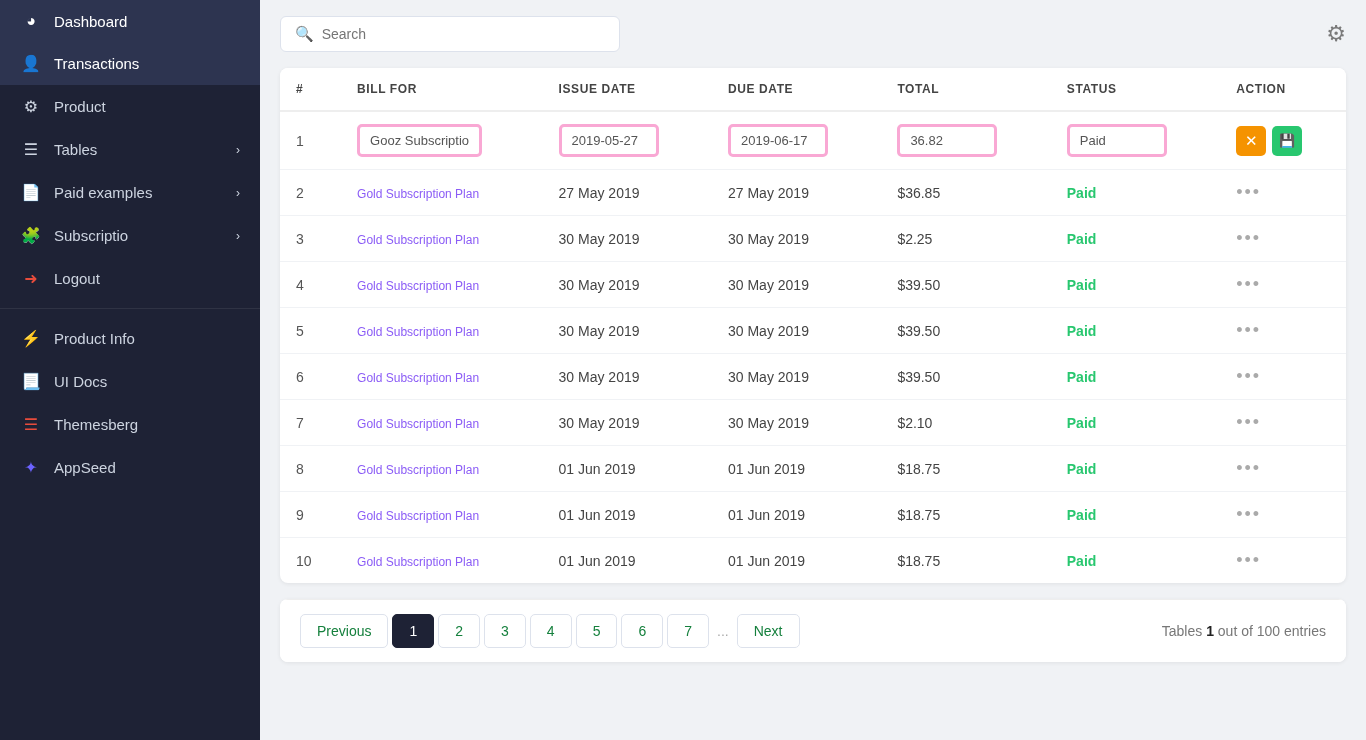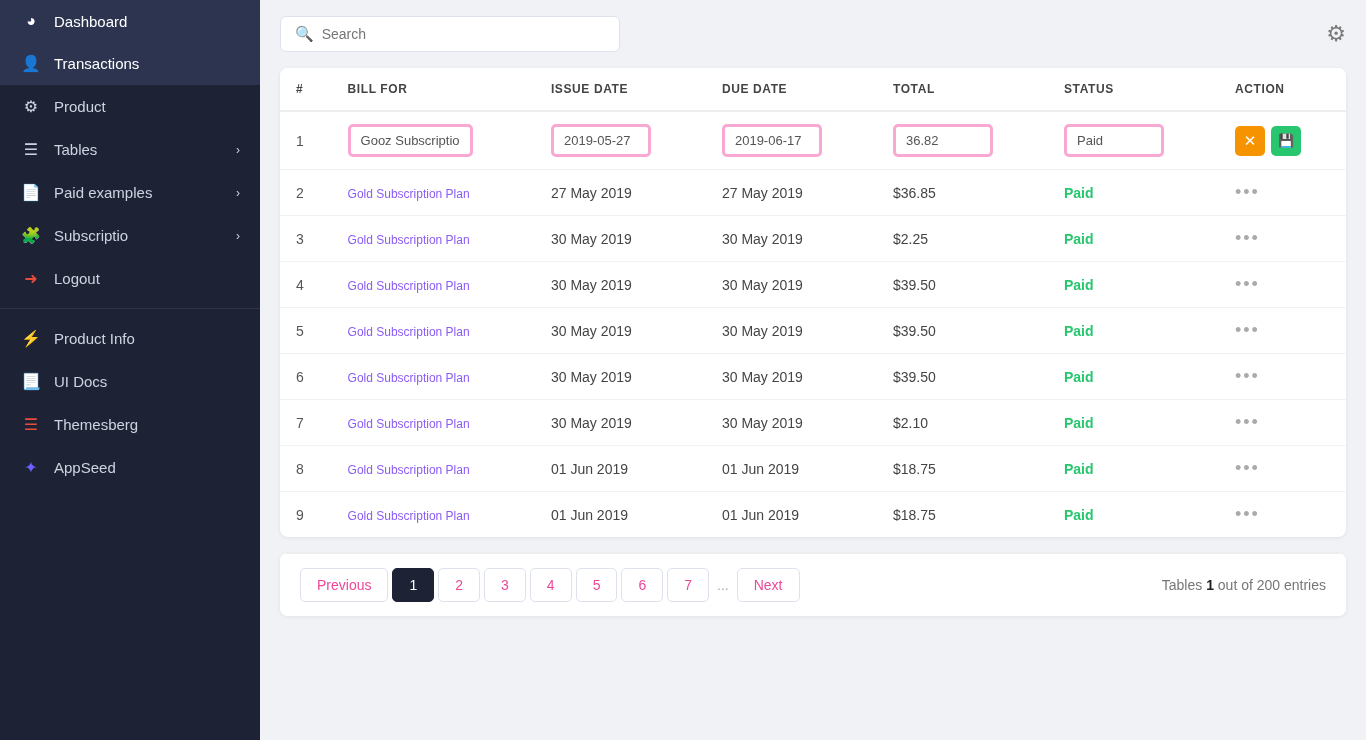--- a/index.html
+++ b/index.html
@@ -172,21 +172,21 @@
       align-items: center;
       padding: 14px 20px;
       background: #fff;
       border-top: 1px solid #eee;
       gap: 4px;
     }
     .page-btn {
       padding: 8px 16px;
       border: 1px solid #dde2ec;
       background: #fff;
-      color: #ec4899;
+      color: #15803d;
       border-radius: 5px;
       cursor: pointer;
       font-size: 14px;
     }
     .page-btn.active {
       background: #1e2235;
       color: #fff;
       border-color: #1e2235;
     }
     .page-ellipsis { padding: 8px 4px; color: #aaa; font-size: 14px; }
@@ -357,20 +357,29 @@
     <td class="td-num">8</td>
     <td><span class="td-link">Gold Subscription Plan</span></td>
     <td>01 Jun 2019</td>
     <td>01 Jun 2019</td>
     <td>$18.75</td>
     <td><span class="status-paid">Paid</span></td>
     <td><span class="action-dots">•••</span></td>
   </tr>
             <tr>
     <td class="td-num">9</td>
+    <td><span class="td-link">Gold Subscription Plan</span></td>
+    <td>01 Jun 2019</td>
+    <td>01 Jun 2019</td>
+    <td>$18.75</td>
+    <td><span class="status-paid">Paid</span></td>
+    <td><span class="action-dots">•••</span></td>
+  </tr>
+            <tr>
+    <td class="td-num">10</td>
     <td><span class="td-link">Gold Subscription Plan</span></td>
     <td>01 Jun 2019</td>
     <td>01 Jun 2019</td>
     <td>$18.75</td>
     <td><span class="status-paid">Paid</span></td>
     <td><span class="action-dots">•••</span></td>
   </tr>
           </tbody>
       </table>
     </div>
@@ -383,19 +392,19 @@
         <button class="page-btn">3</button>
         <button class="page-btn">4</button>
         <button class="page-btn">5</button>
         <button class="page-btn">6</button>
         <button class="page-btn">7</button>
         <span class="page-ellipsis">...</span>
         <button class="page-btn">Next</button>
         <span class="showing-text">
           <span>Tables </span>
           <strong>1</strong>
-          <span> out of 200 entries</span>
+          <span> out of 100 entries</span>
         </span>
       </div>
     </div>
 
   </div>
 </div>
 
 </body></html>

